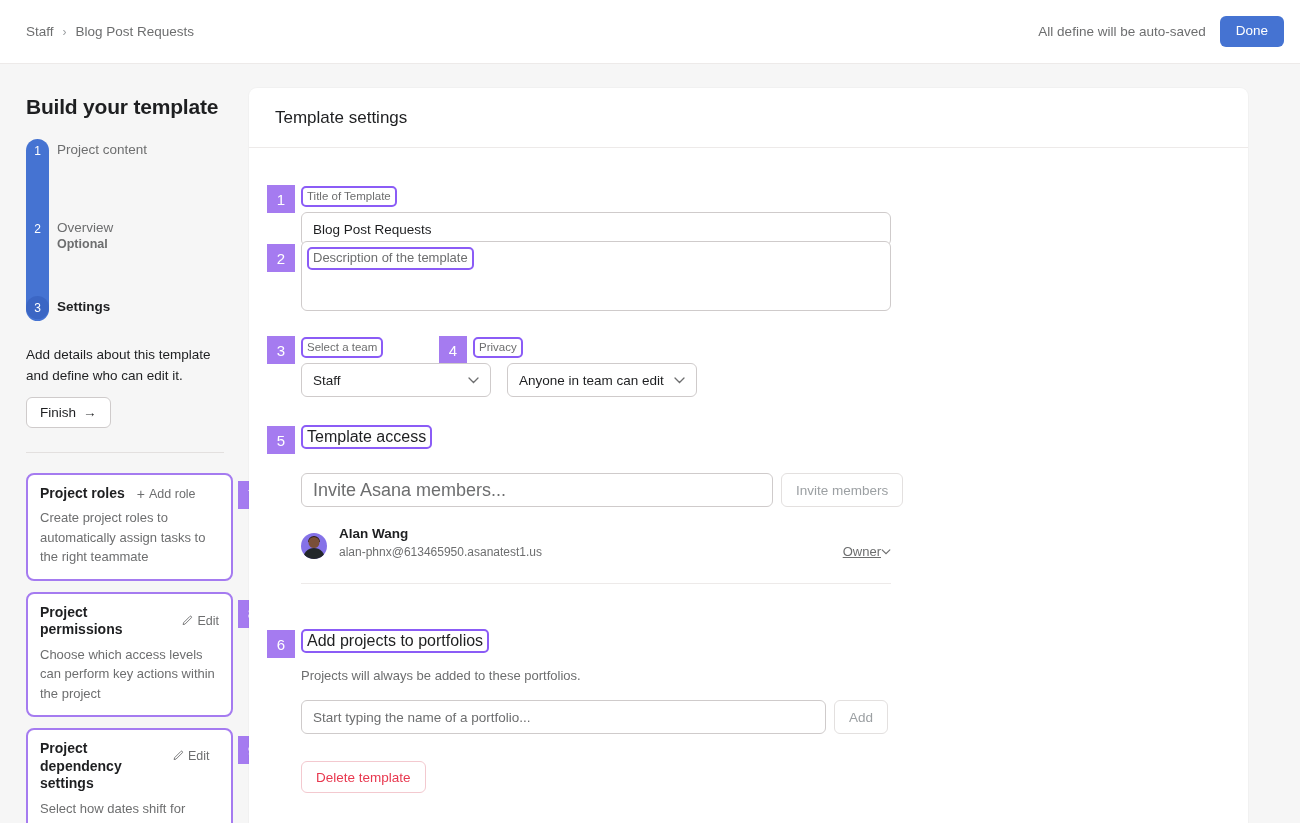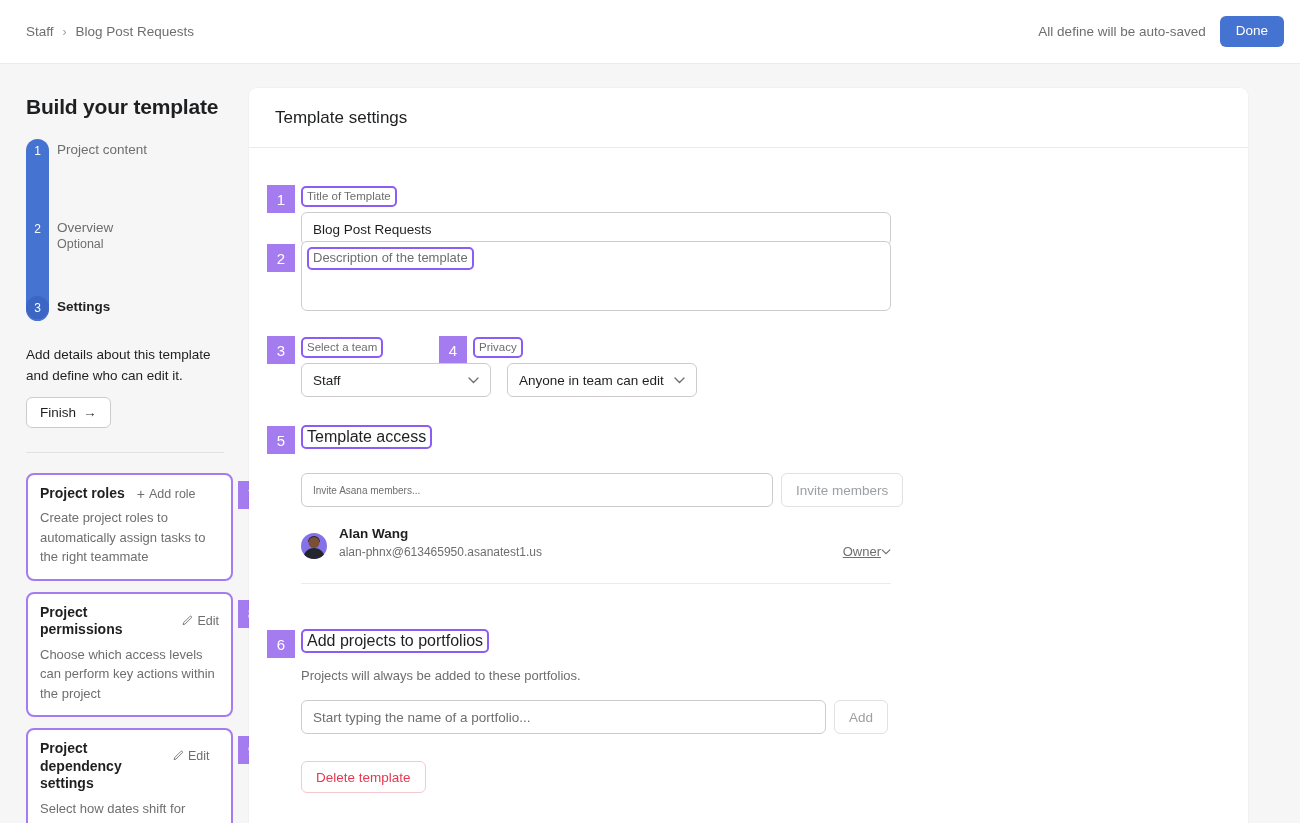--- a/index.html
+++ b/index.html
@@ -57,21 +57,21 @@
   .step.active-dot::before {
     content: ""; position: absolute; left: 0; top: 0; width: 23px; height: 23px;
     border-radius: 50%; background: #3b66c4;
   }
   .step span { position: relative; z-index: 2; }
   .step-label {
     position: absolute; left: 31px; font-size: 13.5px; color: #6d6e6f;
     white-space: nowrap;
   }
   .step-label.current { color: #1e1f21; font-weight: 700; }
-  .step-sub { font-size: 12.5px; color: #6d6e6f; margin-top: 2px; font-weight: 400; }
+  .step-sub { font-size: 12.5px; color: #6d6e6f; margin-top: 2px; font-weight: 700; }
 
   .sidebar-desc {
     margin-top: 16px; font-size: 13.5px; line-height: 1.55; color: #1e1f21;
     max-width: 200px;
   }
   .finish-btn {
     margin-top: 10px; background: #fff; border: 1px solid #cfcbcb; border-radius: 6px;
     font-size: 13.5px; font-family: inherit; color: #1e1f21;
     padding: 7px 13px; display: inline-flex; align-items: center; gap: 7px; cursor: pointer;
   }
@@ -142,21 +142,21 @@
   .select.team { width: 190px; }
   .select.privacy { width: 190px; }
   .chev { color: #6d6e6f; font-size: 11px; line-height: 1; }
 
   .section-title { font-size: 16px; font-weight: 400; color: #1e1f21; padding: 1px 4px; }
   .section-sub { font-size: 13px; color: #6d6e6f; margin-top: 8px; }
 
   .invite-row { display: flex; gap: 8px; align-items: center; margin-top: 17px; }
   .invite-input {
     width: 472px; height: 34px; border: 1px solid #cfcbcb; border-radius: 6px;
-    background: #fff; font-size: 10px; font-family: inherit; color: #1e1f21;
+    background: #fff; font-size: 18px; font-family: inherit; color: #1e1f21;
     padding: 10px 11px; outline: none;
   }
   .invite-input::placeholder { color: #6d6e6f; }
   .ghost-btn {
     height: 34px; border: 1px solid #e3e0df; border-radius: 6px; background: #fff;
     color: #9ca0a3; font-size: 13.5px; font-family: inherit; padding: 0 14px; cursor: pointer;
   }
 
   .member-row {
     display: flex; align-items: flex-end; margin-top: 18px; width: 590px;

